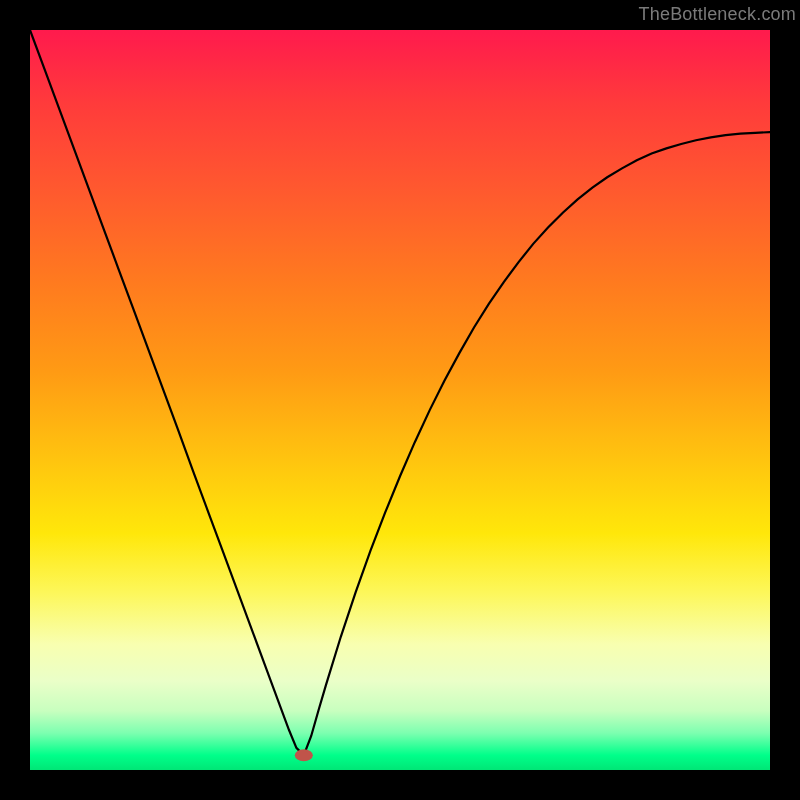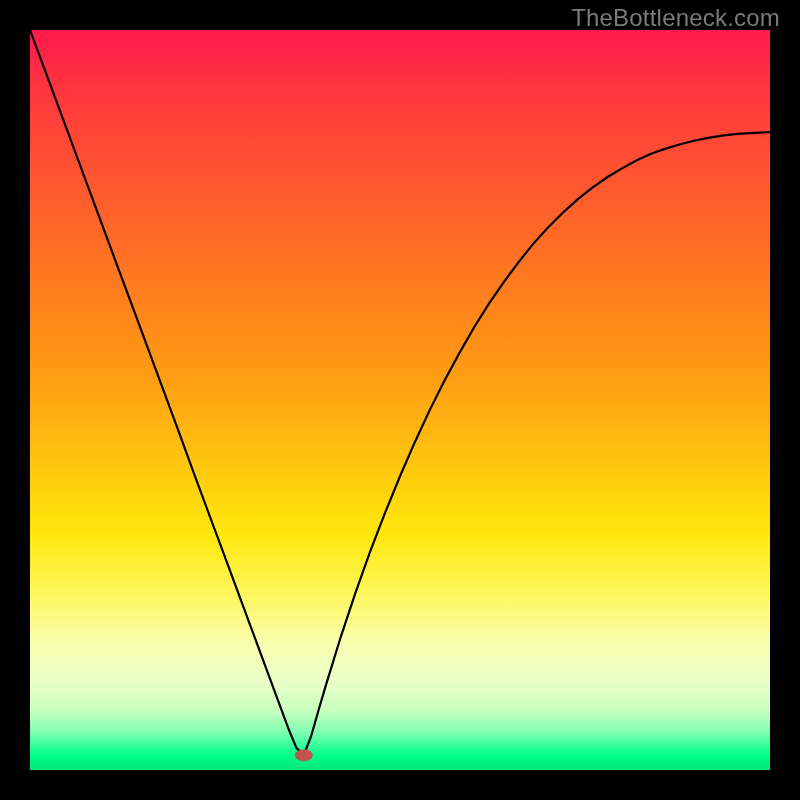--- a/index.html
+++ b/index.html
@@ -53,22 +53,22 @@
     stroke-width: 2.2;
     stroke-linecap: round;
   }
   .marker {
     fill: #c0544a;
     stroke: none;
   }
   .watermark {
     position: absolute;
     top: 4px;
-    right: 20px;
-    font-size: 24px;
+    right: 4px;
+    font-size: 18px;
     font-weight: 500;
     color: #7a7a7a;
     letter-spacing: 0.2px;
     user-select: none;
   }
 </style>
 </head>
 <body>
 
 <div class="frame">

